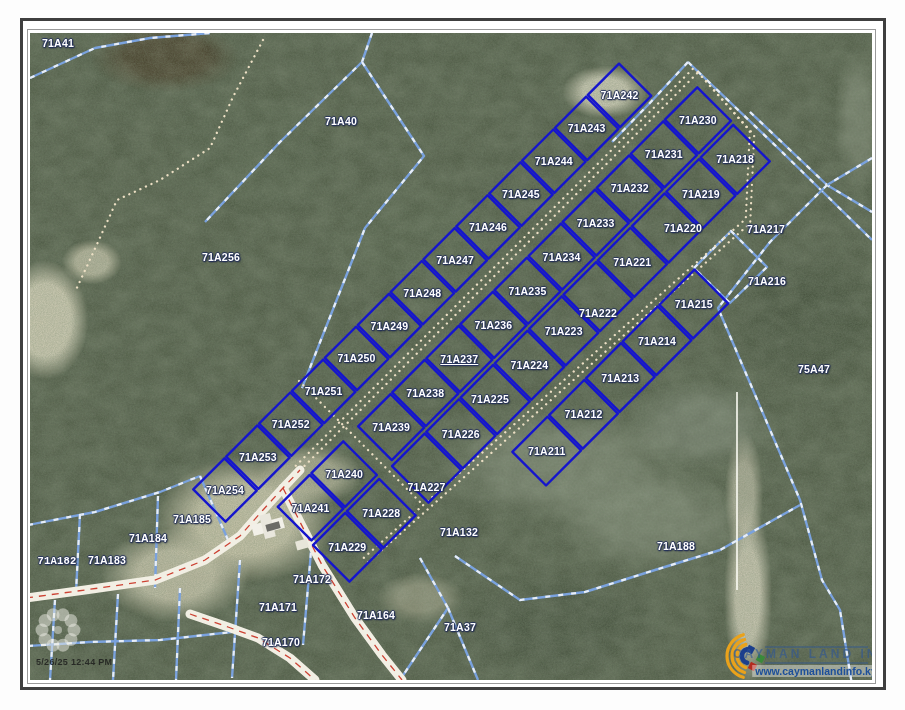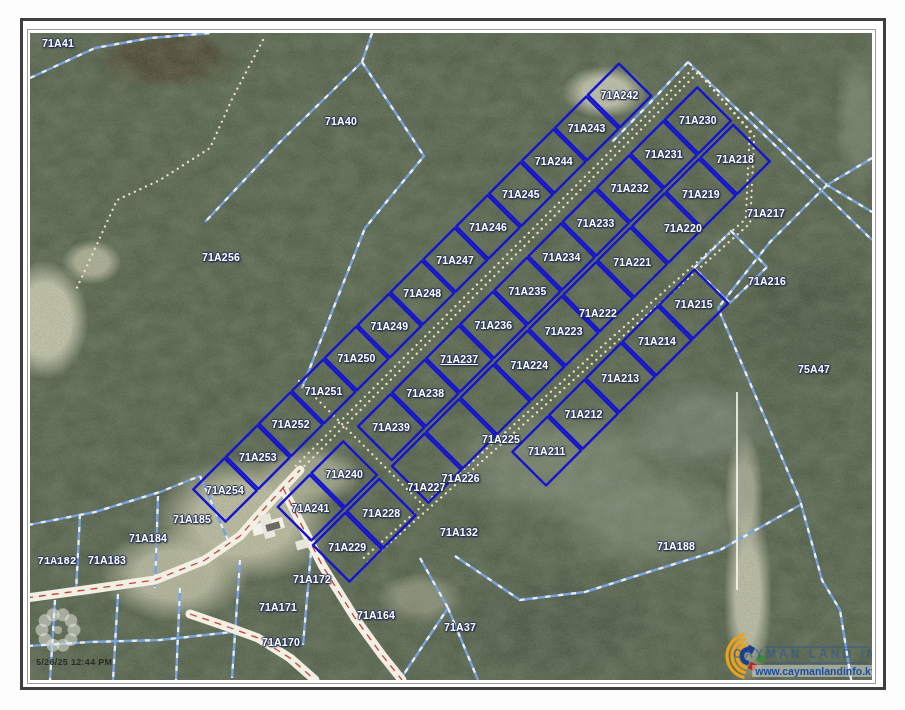--- a/index.html
+++ b/index.html
@@ -228,38 +228,38 @@
         <div class="plabel" style="left: 463.419px; top: 291.819px;">71A236</div>
         <div class="plabel" style="left: 497.502px; top: 257.736px;">71A235</div>
         <div class="plabel" style="left: 531.584px; top: 223.654px;">71A234</div>
         <div class="plabel" style="left: 565.667px; top: 189.571px;">71A233</div>
         <div class="plabel" style="left: 599.75px; top: 155.488px;">71A232</div>
         <div class="plabel" style="left: 633.832px; top: 121.406px;">71A231</div>
         <div class="plabel" style="left: 667.915px; top: 87.3229px;">71A230</div>
         <div class="plabel" style="left: 317.33px; top: 514.276px;">71A229</div>
         <div class="plabel" style="left: 351.271px; top: 480.335px;">71A228</div>
         <div class="plabel" style="left: 396.526px; top: 454px; text-align: center;">71A227</div>
-        <div class="plabel" style="left: 430.821px; top: 400.785px; margin-top: 44px;">71A226</div>
-        <div class="plabel" style="left: 471px; top: 366.49px; margin-top: 40px;">71A225</div>
+        <div class="plabel" style="left: 430.821px; top: 400.785px;">71A226</div>
+        <div class="plabel" style="left: 460px; top: 366.49px;">71A225</div>
         <div class="plabel" style="left: 499.411px; top: 332.195px;">71A224</div>
         <div class="plabel" style="left: 533.706px; top: 297.9px; text-align: center;">71A223</div>
         <div class="plabel" style="left: 568.001px; top: 260px; margin-top: 20px;">71A222</div>
         <div class="plabel" style="left: 602.295px; top: 229.311px;">71A221</div>
         <div class="plabel" style="left: 653px; top: 195.016px;">71A220</div>
         <div class="plabel" style="left: 670.885px; top: 160.721px;">71A219</div>
         <div class="plabel" style="left: 705.18px; top: 126.426px;">71A218</div>
         <div class="plabel" style="left: 516.735px; top: 418.109px;">71A211</div>
         <div class="plabel" style="left: 553.505px; top: 381.339px;">71A212</div>
         <div class="plabel" style="left: 590.274px; top: 344.57px;">71A213</div>
         <div class="plabel" style="left: 627.044px; top: 307.8px;">71A214</div>
         <div class="plabel" style="left: 663.814px; top: 271.03px;">71A215</div>
         <div class="plabel" style="left: 28px; top: 10px;">71A41</div>
         <div class="plabel" style="left: 311px; top: 88px;">71A40</div>
         <div class="plabel" style="left: 191px; top: 224px;">71A256</div>
-        <div class="plabel" style="left: 736px; top: 180px; text-align: right;">71A217</div>
+        <div class="plabel" style="left: 736px; top: 196px; text-align: right;">71A217</div>
         <div class="plabel" style="left: 691px; top: 248px; margin-left: 46px;">71A216</div>
         <div class="plabel" style="left: 784px; top: 336px;">75A47</div>
         <div class="plabel" style="left: 646px; top: 513px;">71A188</div>
         <div class="plabel" style="left: 429px; top: 499px;">71A132</div>
         <div class="plabel" style="left: 162px; top: 486px;">71A185</div>
         <div class="plabel" style="left: 118px; top: 505px;">71A184</div>
         <div class="plabel" style="left: 77px; top: 527px;">71A183</div>
         <div class="plabel" style="left: 27px; top: 528px; font-family: Liberation Mono, monospace;">71A182</div>
         <div class="plabel" style="left: 282px; top: 546px;">71A172</div>
         <div class="plabel" style="left: 248px; top: 574px;">71A171</div>

